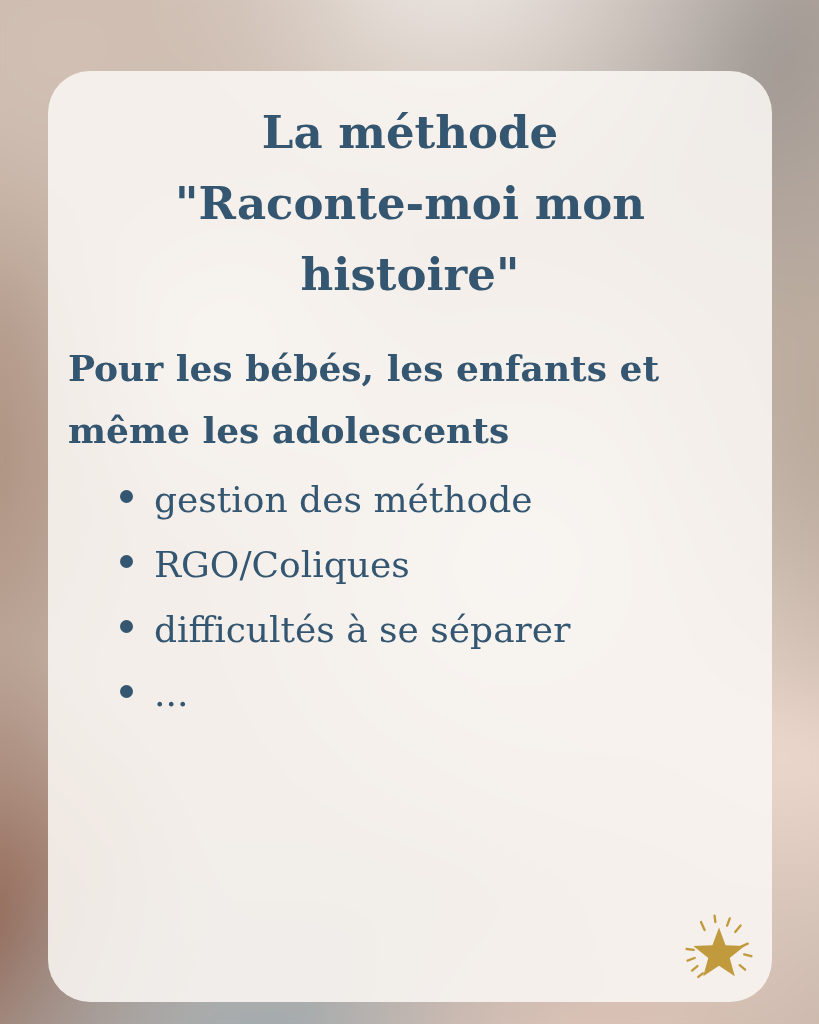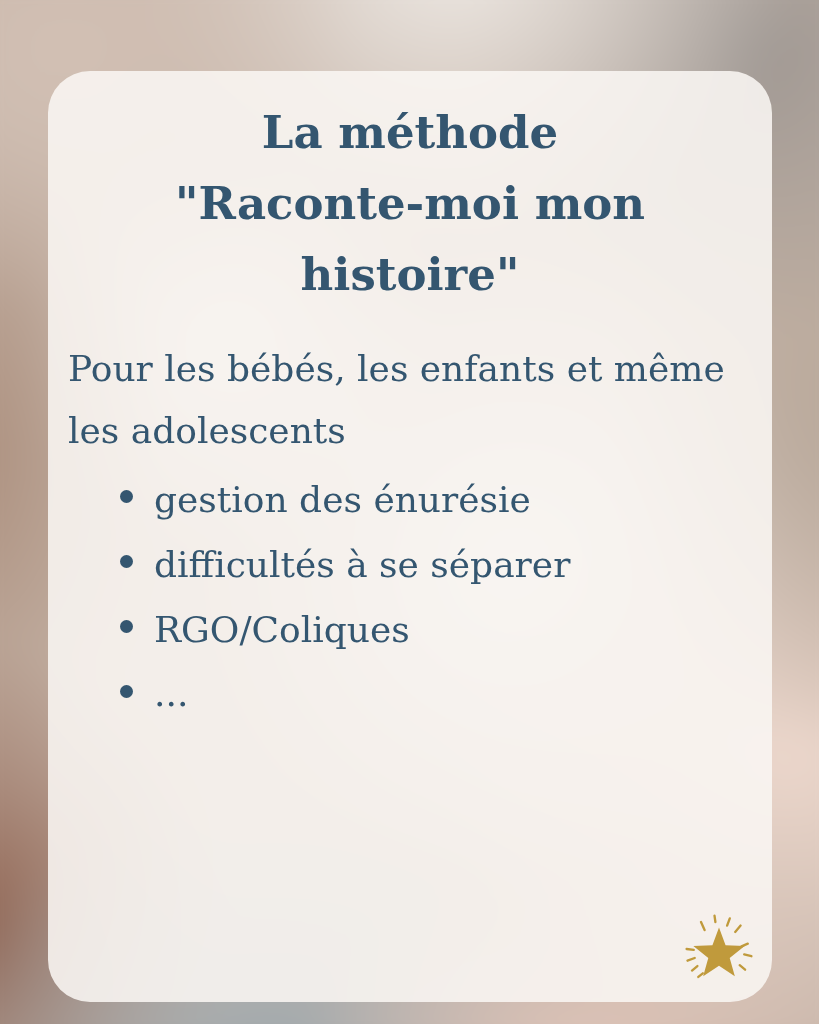--- a/index.html
+++ b/index.html
@@ -35,21 +35,21 @@
     position:absolute;left:48px;top:57px;width:724px;height:931px;
     box-sizing:border-box;padding:26px 20px 0 20px;
     border-radius:42px;
     background:var(--card-background);
     color:var(--text);
     margin-top:14px;
   }
   .title{margin:0 0 28px 0;text-align:center;font-weight:bold;font-size:45px;line-height:1.58;}
   .title span{display:block;}
   .heading{margin:0;font-weight:bold;font-size:37px;line-height:1.6;}
-  .bodytext{margin:0;font-size:36px;line-height:1.72;max-width:660px;}
+  .bodytext{margin:0;font-size:36px;line-height:1.72;max-width:660px;font-weight:bold;}
   .bullets{list-style:none;margin:6px 0 0 50px;padding:0;font-size:36px;}
   .bullets li{position:relative;padding-left:36px;line-height:1.8;}
   .bullets li::before{
     content:"";position:absolute;left:2px;top:0.62em;
     width:13px;height:13px;border-radius:50%;background:var(--text);
   }
   .star{position:absolute;right:8px;bottom:8px;width:90px;height:90px;}
   .star svg{display:block;width:100%;height:100%;}
 </style>
 </head>
@@ -59,23 +59,23 @@
 
 <div class="card">
   <h1 class="title">
     <span>La méthode</span>
     <span>"Raconte-moi mon histoire"</span>
   </h1>
 
   <p class="bodytext">Pour les bébés, les enfants et même les adolescents</p>
 
   <ul class="bullets">
-      <li>gestion des énurésie</li>
+      <li>gestion des méthode</li>
+      <li>RGO/Coliques</li>
       <li>difficultés à se séparer</li>
-      <li>RGO/Coliques</li>
       <li>...</li>
     </ul>
 
   <div class="star">
     <svg viewBox="0 0 100 100" aria-hidden="true">
       <polygon fill="var(--star-gold)" points="50,26 57.3,45.9 78.5,46.7 61.9,59.9 67.6,80.3 50,68.5 32.4,80.3 38.1,59.9 21.5,46.7 42.7,45.9"></polygon>
       <g stroke="var(--star-gold)" stroke-width="2.6" stroke-linecap="round">
         <line x1="30" y1="20" x2="34" y2="29"></line>
         <line x1="45" y1="13" x2="46" y2="20"></line>
         <line x1="62" y1="16" x2="59" y2="24"></line>

